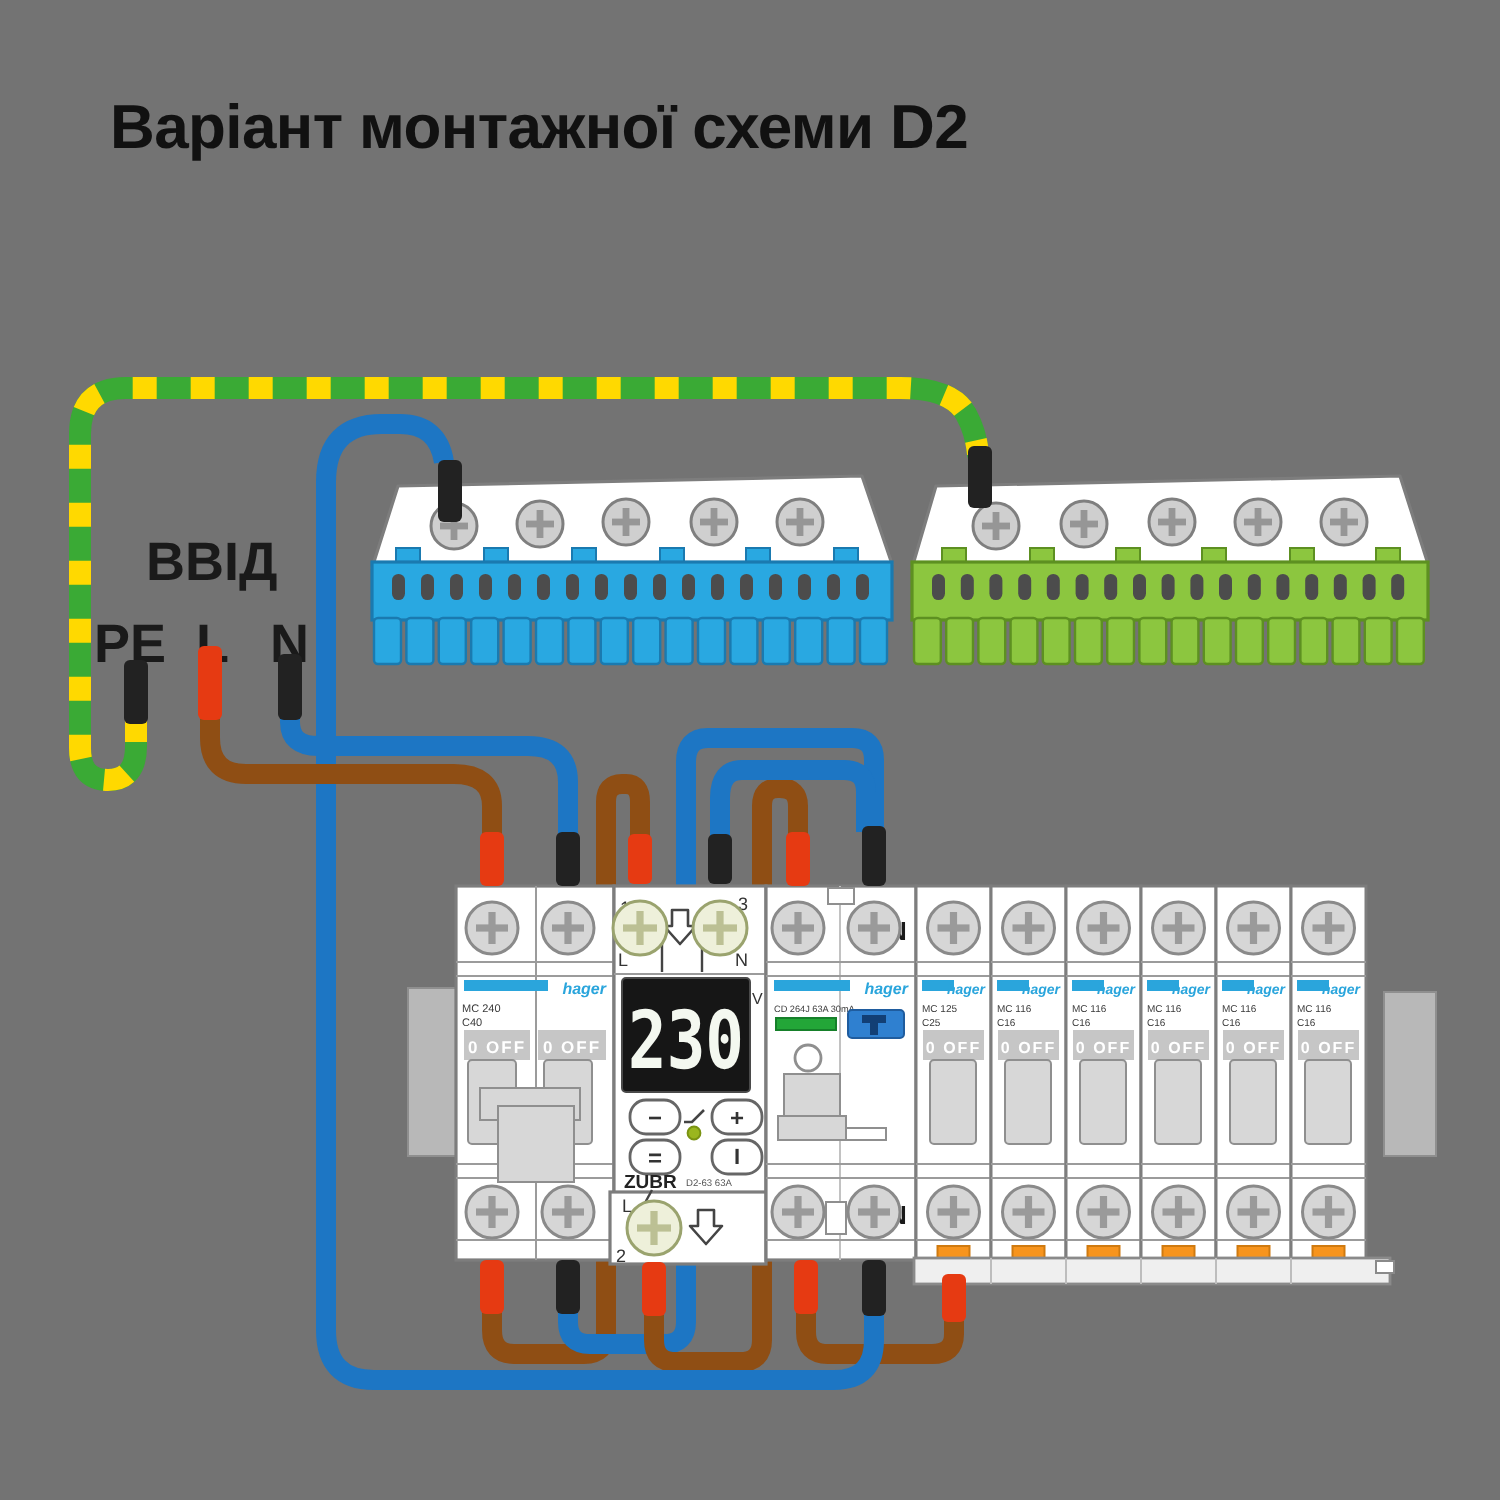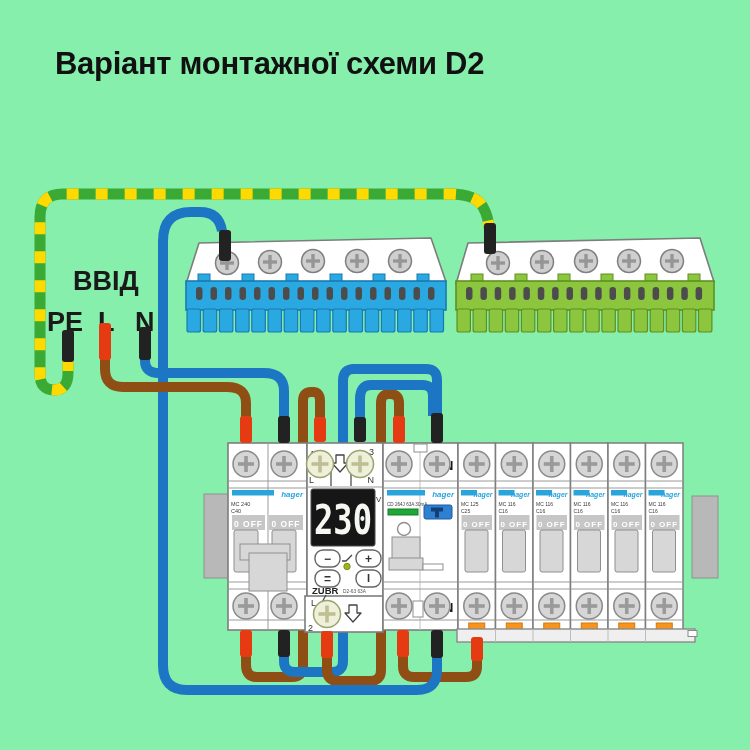--- a/index.html
+++ b/index.html
@@ -1,16 +1,16 @@
 <!DOCTYPE html>
 <html><head>
 <meta charset="utf-8">
 <style>
   html,body{margin:0;padding:0;background:#ffffff;}
-  .stage{position:relative;width:750px;height:750px;background:#86efac;overflow:hidden;
+  .stage{position:relative;width:750px;height:750px;background:#737373;overflow:hidden;
          font-family:"Liberation Sans",sans-serif;}
   .page-title{position:absolute;left:55px;top:46px;margin:0;font-size:31px;font-weight:bold;
               letter-spacing:-0.3px;color:#111;font-family:"Liberation Sans",sans-serif;}
   svg text{font-family:"Liberation Sans",sans-serif;}
   svg text.seg{font-family:"DejaVu Sans Mono",monospace;}
 </style>
 </head>
 <body>
 
 <div class="stage">

